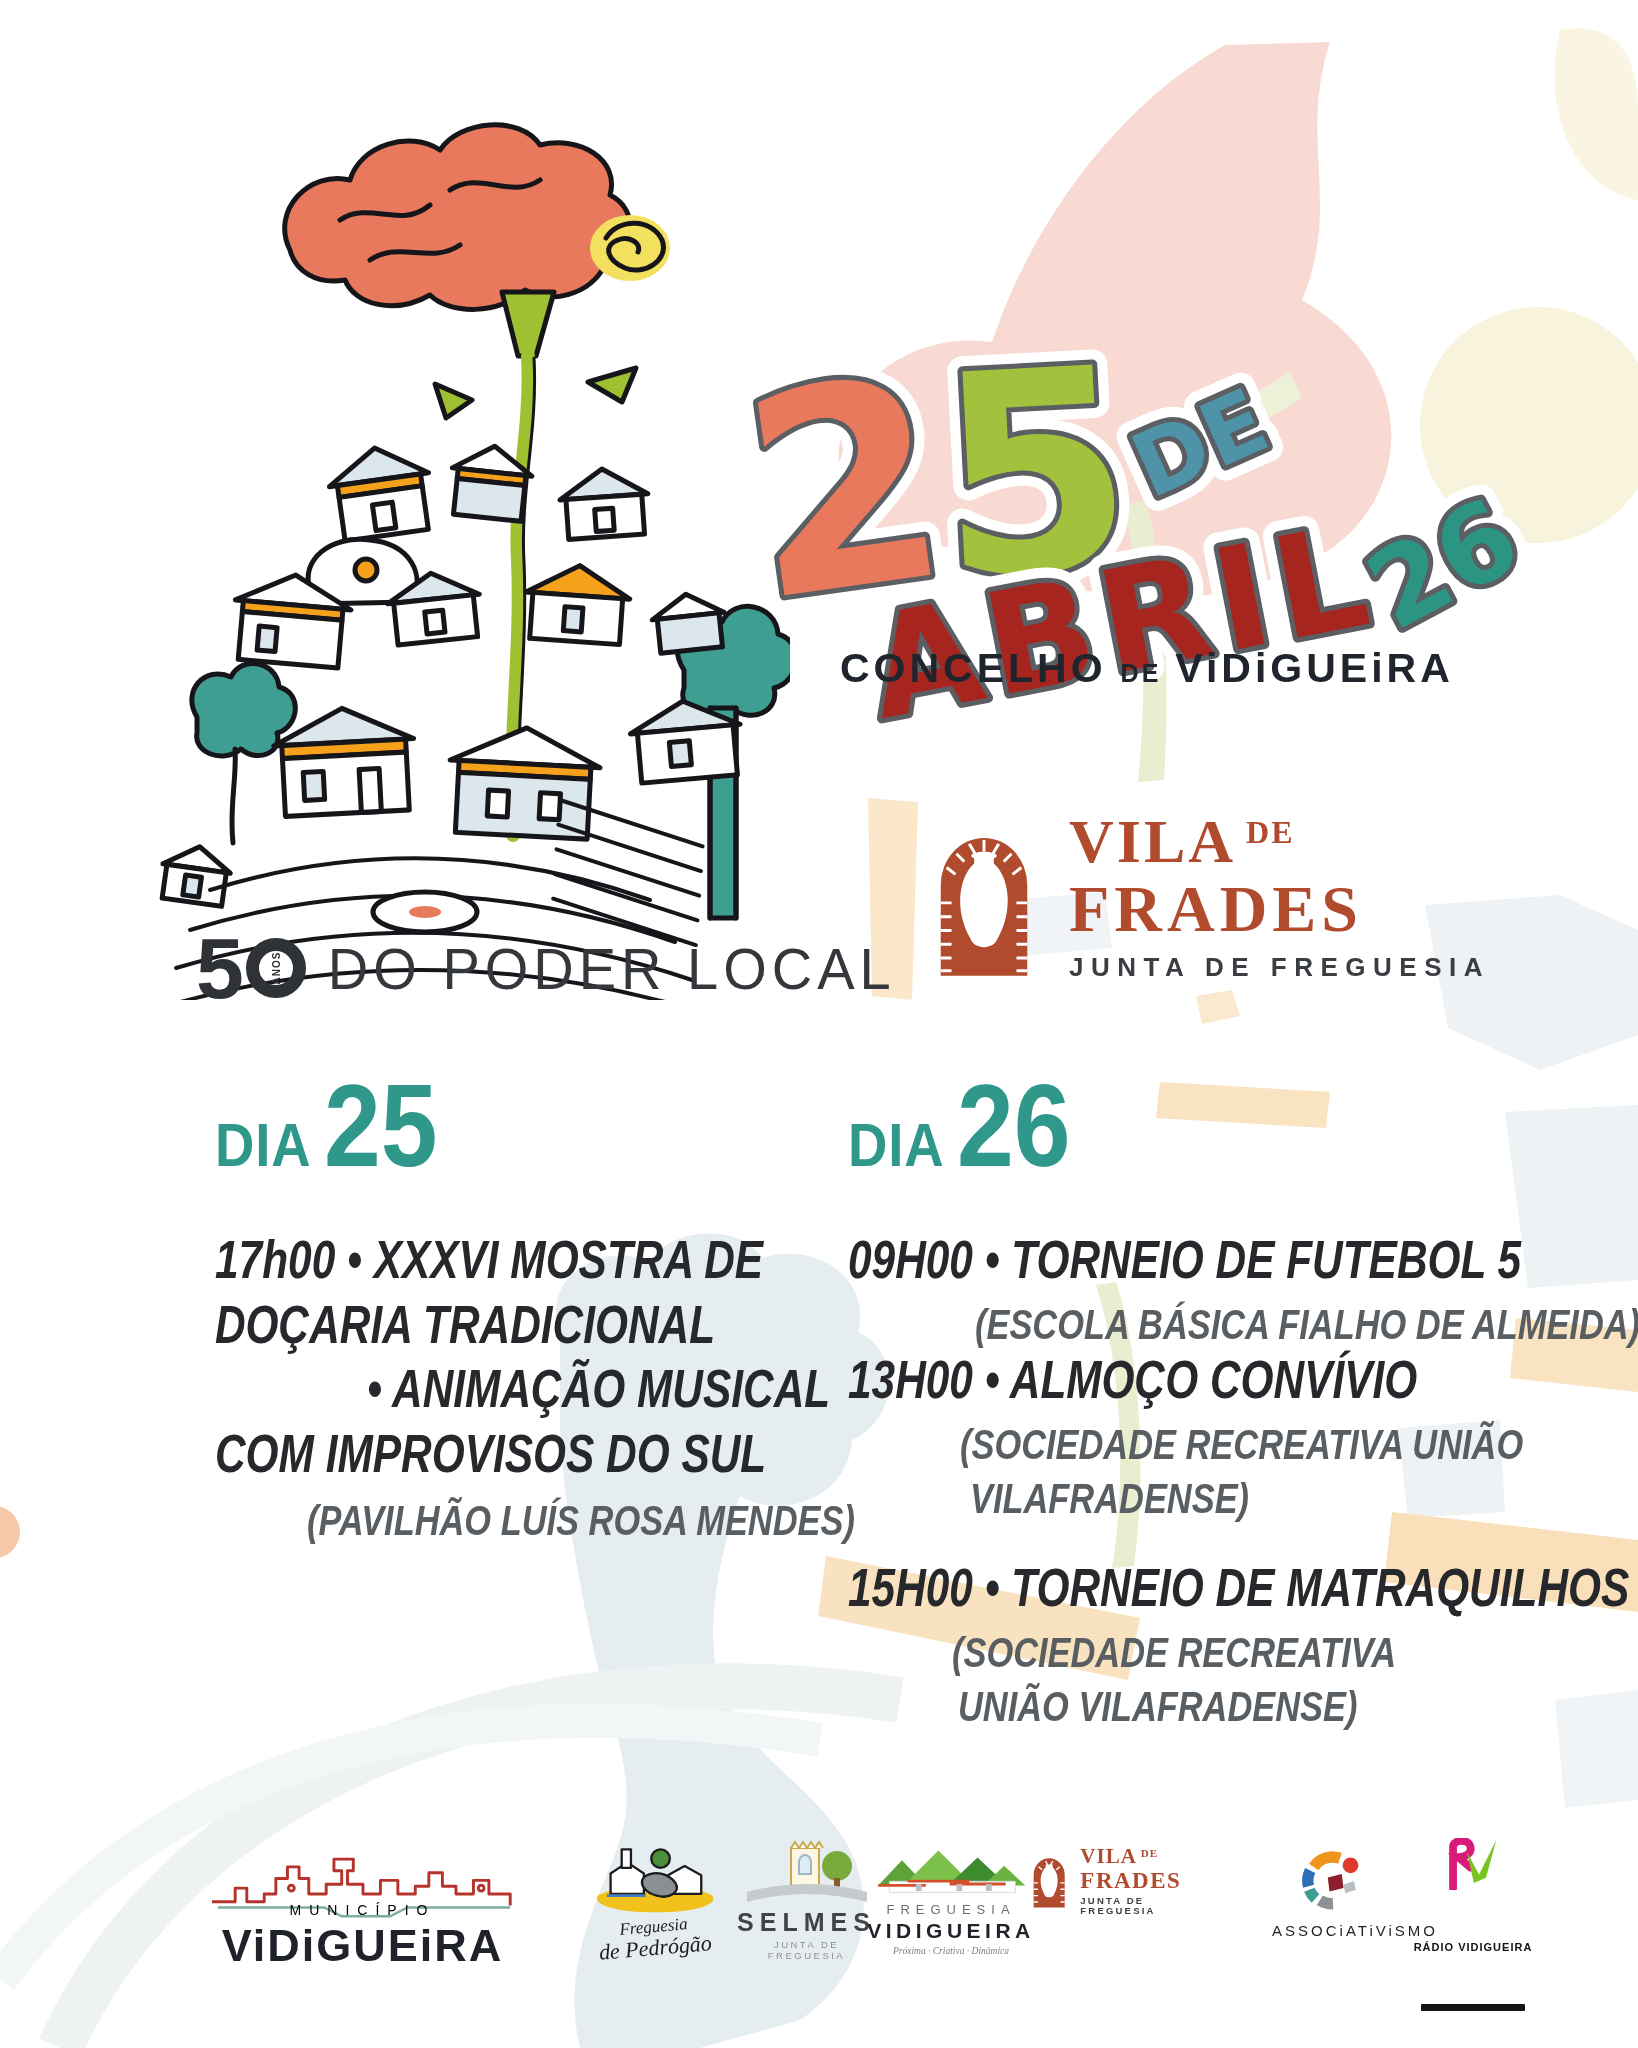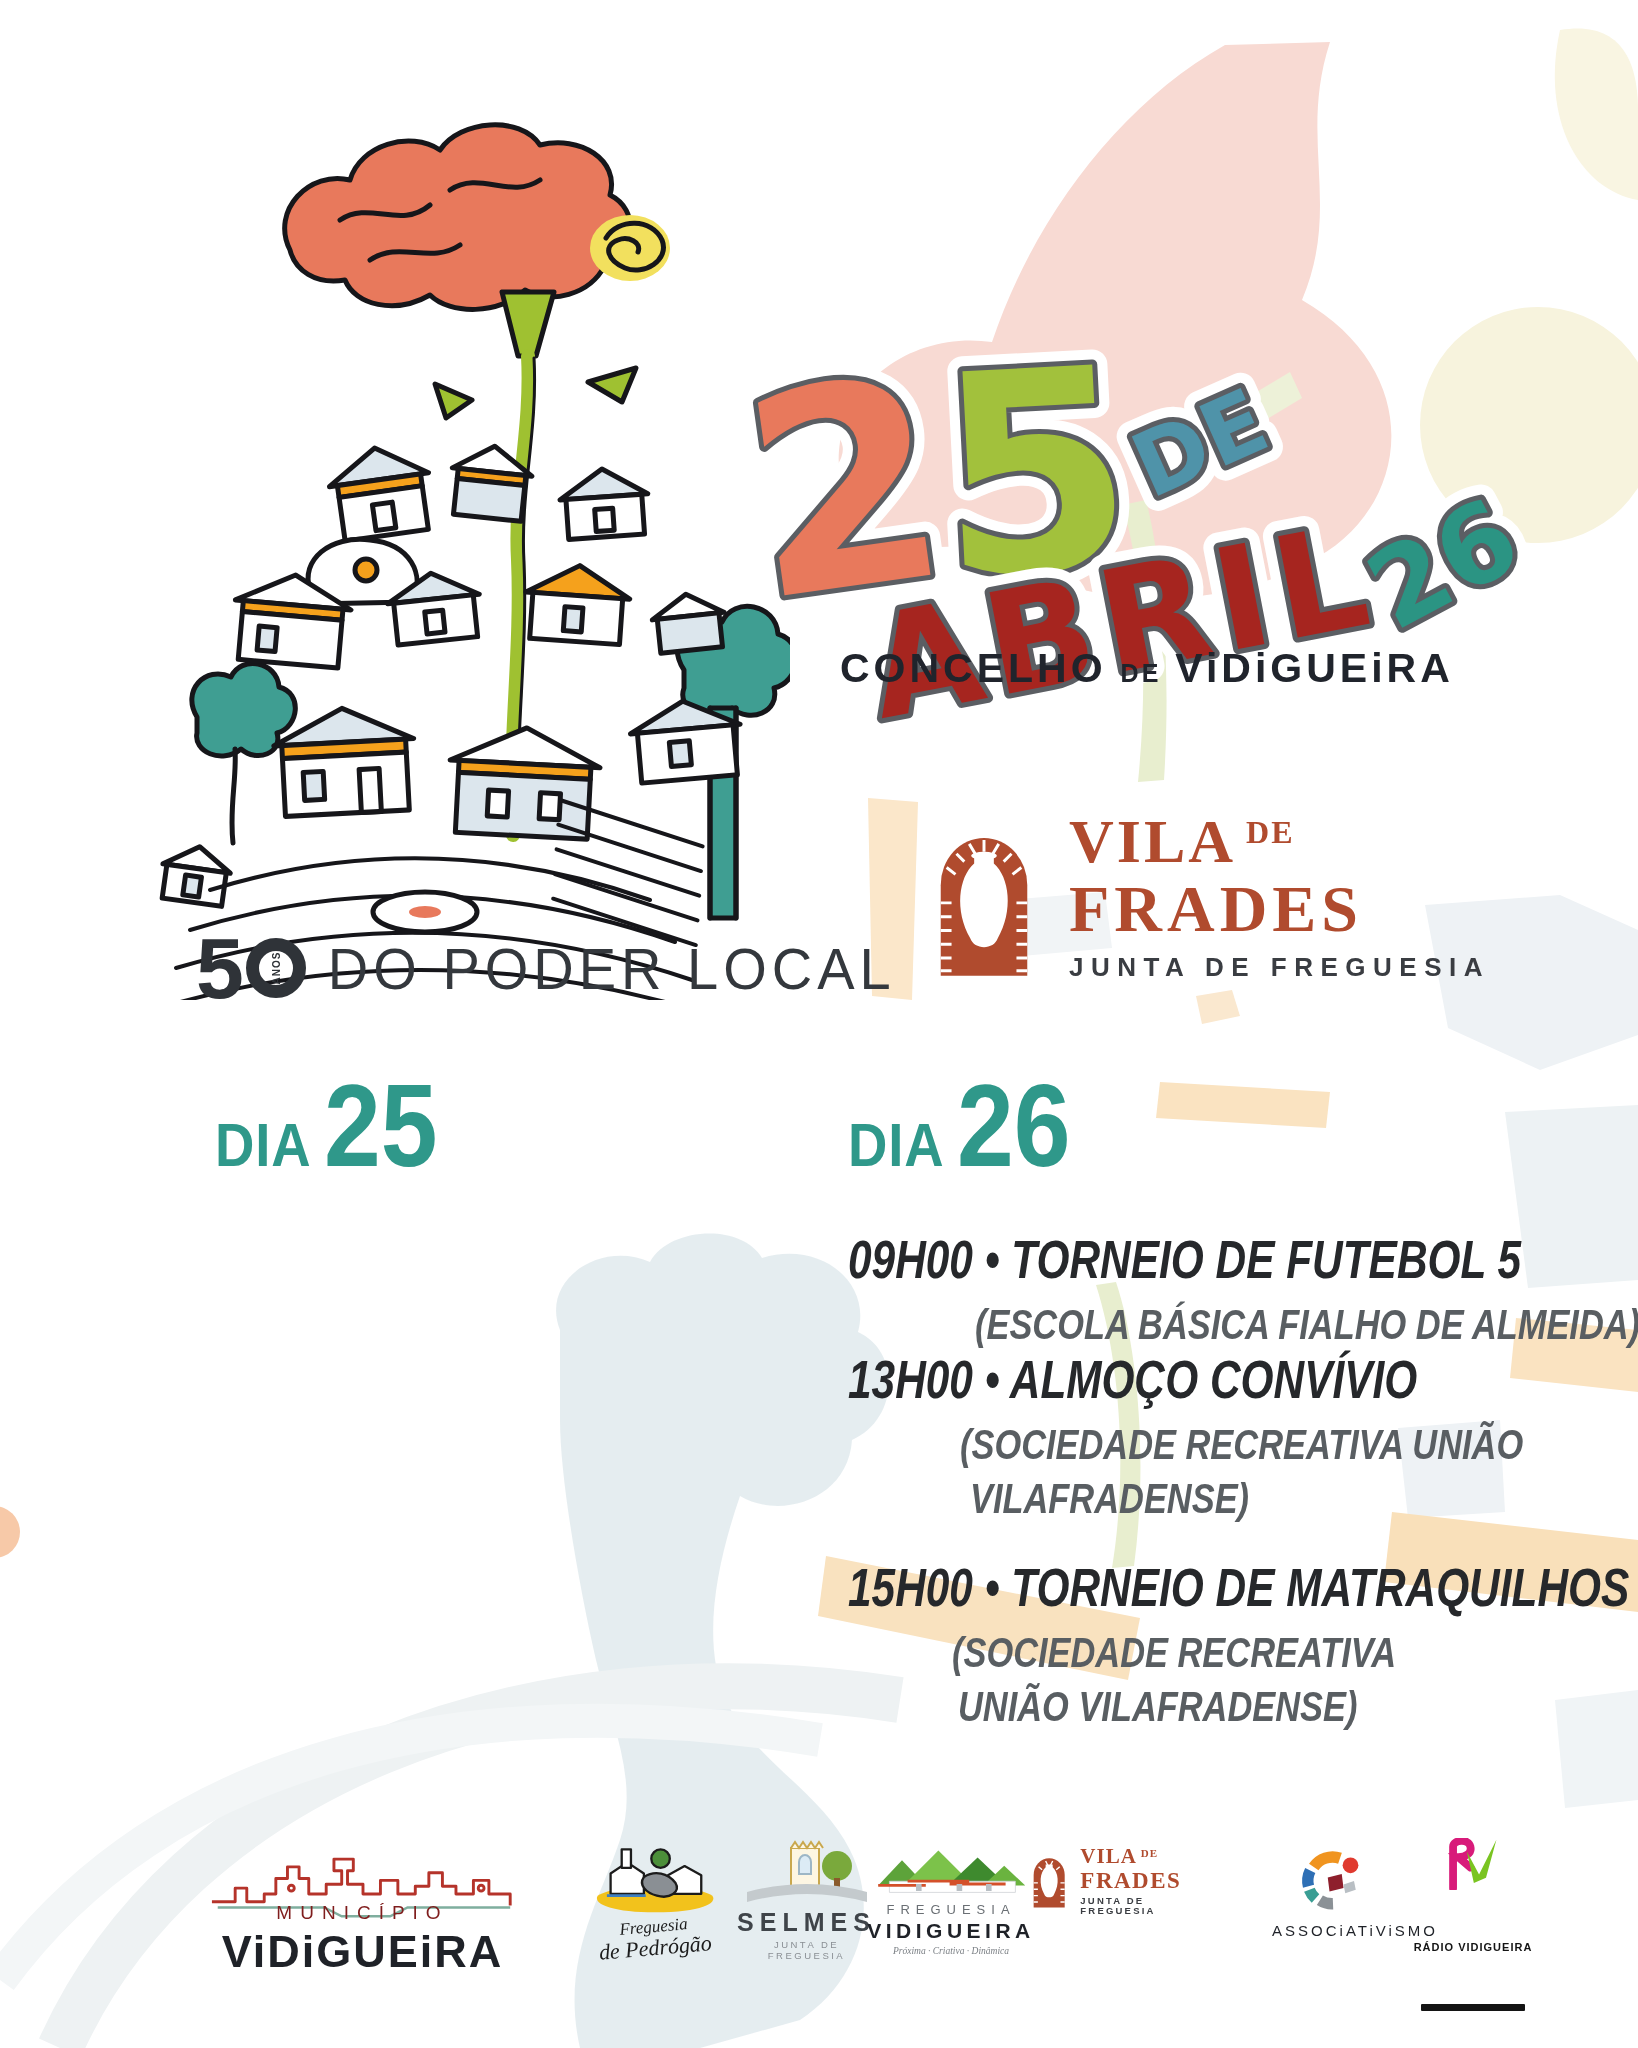--- a/index.html
+++ b/index.html
@@ -51,21 +51,21 @@
   .ev-venue{font-style:italic;font-weight:700;font-size:43px;line-height:1.26;color:#595e62;
     transform:scaleX(.8);transform-origin:0 0;white-space:nowrap;}
   .sched-left{left:215px;top:1228px;z-index:3;}
   .sched-left .ind1{margin-left:152px;}
   .sched-left .venue{margin-left:92px;margin-top:6px;}
   .ev-block{z-index:3;position:absolute;}
   .ev-block .venues{margin-top:4px;}
 
   
   .logo{z-index:3;display:flex;flex-direction:column;align-items:center;text-align:center;}
-  .muni-sub{font-size:19px;letter-spacing:8px;color:#7f1d1d;margin-top:-22px;}
+  .muni-sub{font-size:14px;letter-spacing:8px;color:#000000;margin-top:-22px;}
   .muni-name{font-size:45px;font-weight:700;color:#1f2228;letter-spacing:2px;margin-top:2px;}
   .ped-script{font-family:"Liberation Serif",serif;font-style:italic;color:#1c1c1c;line-height:1.05;
     transform:rotate(-5deg);margin-top:2px;}
   .ped-script .l1{font-size:17px;}
   .ped-script .l2{font-size:22px;}
   .selmes-name{font-size:25px;font-weight:700;letter-spacing:6px;color:#3f4449;margin-top:4px;}
   .selmes-sub{font-size:9.5px;letter-spacing:2.5px;color:#8a8f94;margin-top:2px;}
   .fv-sub{font-size:13px;letter-spacing:6px;color:#6a6f74;margin-top:4px;}
   .fv-name{font-size:21px;font-weight:700;letter-spacing:4.5px;color:#1f2228;margin-top:2px;}
   .fv-tag{font-family:"Liberation Serif",serif;font-style:italic;font-size:9.5px;color:#7a7f84;margin-top:3px;}
@@ -290,20 +290,27 @@
     <span class="digit">5</span>
     <span class="ring">
       <span class="anos">ANOS</span>
     </span>
     <span class="rest">DO PODER LOCAL</span>
   </div>
 
   <div class="abs day-head dh-left">
     <span class="lbl">DIA</span><span class="num">25</span>
   </div>
+  <div class="abs sched-left">
+    <div class="ev-line">17h00 • XXXVI MOSTRA DE</div>
+    <div class="ev-line">DOÇARIA TRADICIONAL</div>
+    <div class="ev-line ind1">• ANIMAÇÃO MUSICAL</div>
+    <div class="ev-line">COM IMPROVISOS DO SUL</div>
+    <div class="ev-venue venue">(PAVILHÃO LUÍS ROSA MENDES)</div>
+  </div>
 
   <div class="abs day-head dh-right">
     <span class="lbl">DIA</span><span class="num">26</span>
   </div>
 
   <div class="ev-block" style="left:848px;top:1228px;">
     <div class="ev-line">09H00 • TORNEIO DE FUTEBOL 5</div>
     <div class="venues" style="margin-left:127px;">
       <div class="ev-venue">(ESCOLA BÁSICA FIALHO DE ALMEIDA)</div>
     </div>

